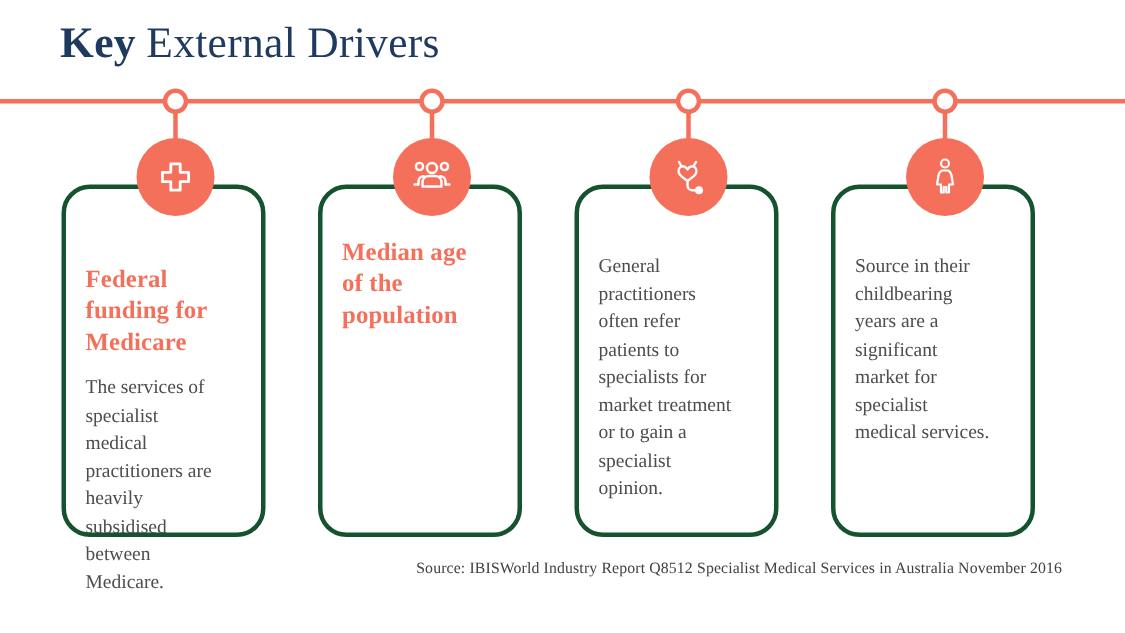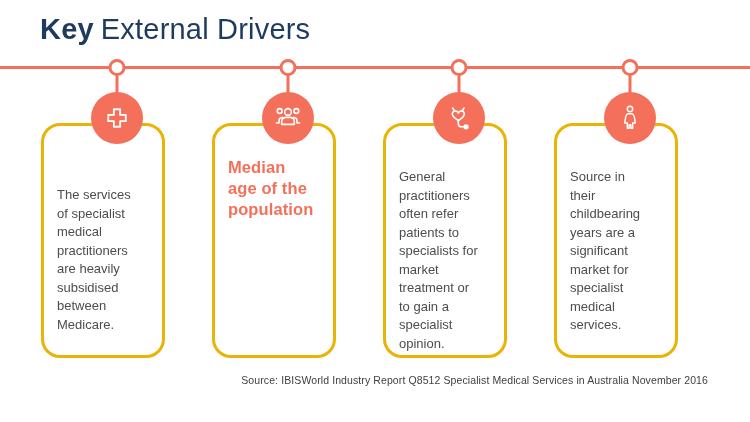--- a/index.html
+++ b/index.html
@@ -1,18 +1,18 @@
 <!DOCTYPE html>
 <html><head>
 <meta charset="utf-8">
 <style>
   html,body{margin:0;padding:0;background:#fff;}
   .canvas{
     position:relative;width:750px;height:422px;background:#ffffff;overflow:hidden;
-    font-family:Liberation Sans, sans-serif;
+    font-family:Liberation Serif, serif;
     border-radius:13px;
   }
   
   .page-title{
     position:absolute;left:40px;top:13px;font-size:29px;color:#1E3A5F;
     letter-spacing:.2px;white-space:nowrap;
   }
   .page-title .t-bold{font-weight:700;}
   .page-title .t-light{font-weight:400;margin-left:7px;}
   
@@ -33,22 +33,22 @@
     width:3px;height:25px;background:#F4705B;z-index:1;
   }
   .icon-circle{
     position:absolute;left:50%;top:33px;transform:translateX(-50%);
     width:52px;height:52px;border-radius:50%;background:#F4705B;z-index:2;
     display:flex;align-items:center;justify-content:center;
   }
   .icon-circle svg{display:block;}
   
   .card{
-    box-sizing:border-box;margin-top:64px;width:124px;height:235px;
-    border:3px solid #eab308;border-radius:19px;background:#fff;
+    box-sizing:border-box;margin-top:64px;width:136px;height:235px;
+    border:3px solid #14532d;border-radius:19px;background:#fff;
     padding:31px 25px 10px 13px;
   }
   .card.card-first{padding-top:49px;}
   .card-title{
     color:#F4705B;font-weight:700;font-size:16.5px;line-height:21px;
     letter-spacing:.1px;
   }
   .card-body{
     margin-top:11px;color:#4D4D4F;font-size:13px;line-height:18.5px;
   }
@@ -75,20 +75,21 @@
       <div class="stem"></div>
       <div class="node-dot"></div>
       <div class="icon-circle">
         <span>
           <svg width="30" height="30" viewBox="0 0 48 48" fill="none" stroke="#ffffff" stroke-width="3" stroke-linejoin="round" stroke-linecap="round">
             <path d="M19 10 h10 v9 h9 v10 h-9 v9 h-10 v-9 h-9 v-10 h9 z"></path>
           </svg>
         </span>
       </div>
       <div class="card card-first">
+        <div class="card-title">Federal funding for Medicare</div>
         <div class="card-body">The services of specialist medical practitioners are heavily subsidised between Medicare.</div>
       </div>
     </div>
 
     <div class="column">
       <div class="stem"></div>
       <div class="node-dot"></div>
       <div class="icon-circle">
         <span>
           <svg width="32" height="32" viewBox="0 0 48 48" fill="none" stroke="#ffffff" stroke-width="2.4" stroke-linejoin="round" stroke-linecap="round">

